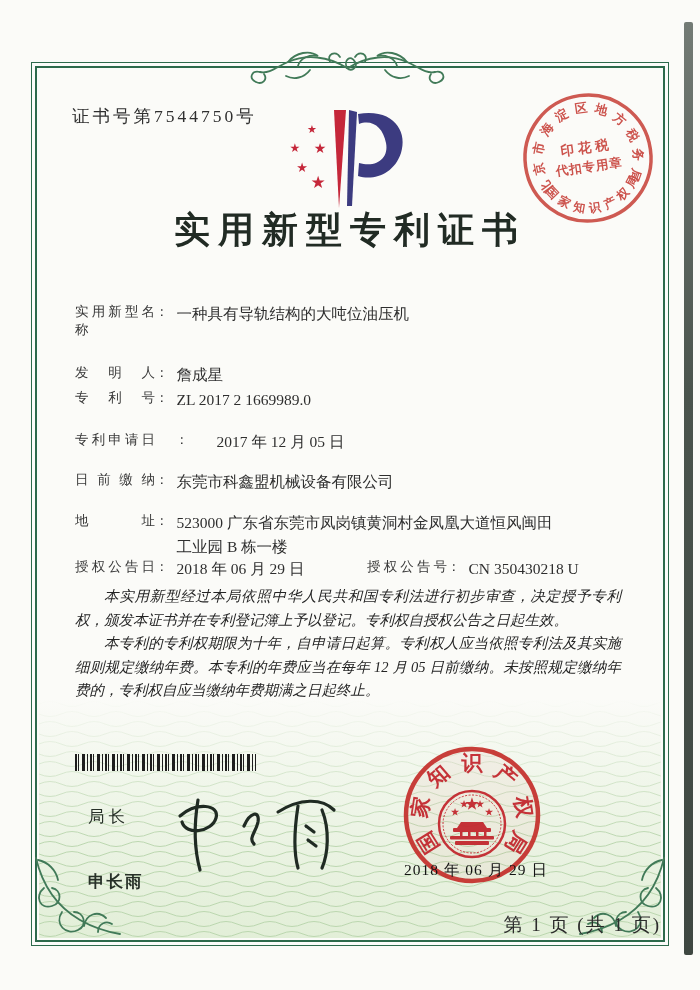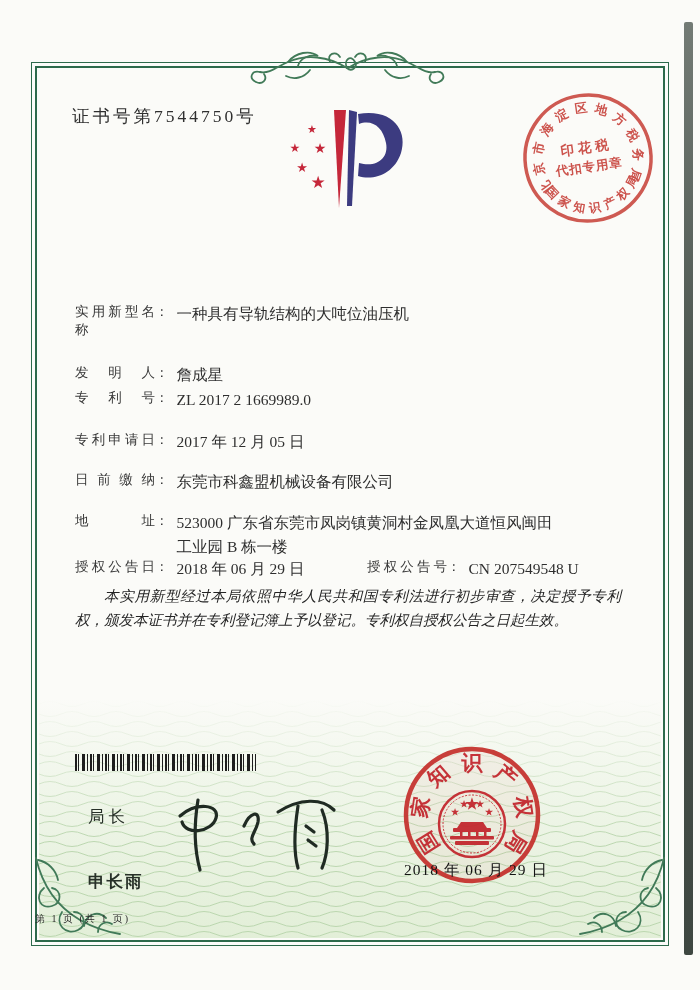--- a/index.html
+++ b/index.html
@@ -56,22 +56,22 @@
 
   .seal{position:absolute;}
   .seal text{font-family:"Liberation Serif","DejaVu Serif",serif;font-weight:700;}
   .seal-big{left:397px;top:740px;opacity:.93;}
   .seal-big text{fill:#c2242b;}
   .seal-tax{left:513px;top:83px;opacity:.88;transform:rotate(-8deg);}
   .seal-tax text{fill:#c63c35;}
 
   .seal-date{position:absolute;left:404px;top:860px;font-size:15.5px;color:#141414;letter-spacing:1px;z-index:6;}
 
-  .footer{position:absolute;left:35px;top:912px;width:626px;text-align:left;
-    font-size:10px;letter-spacing:2px;color:#2c2c2c;}
+  .footer{position:absolute;left:35px;top:912px;width:626px;text-align:right;
+    font-size:19px;letter-spacing:2px;color:#2c2c2c;}
 
   .z2{z-index:2}.z3{z-index:3}.z4{z-index:4}
 </style>
 </head>
 <body>
 
 <div class="page">
 
   <div class="scan-edge"></div>
 
@@ -151,37 +151,38 @@
     <path d="M86,8 C122,2 136,26 129,47 C122,68 102,75 86,70 L87,57 C105,62 117,52 114,37 C111,21 100,13 87,18 Z" fill="#3c3b80"></path>
     <g fill="#c5273a" font-family="'DejaVu Sans',sans-serif" text-anchor="middle">
       <text x="40" y="27" font-size="11">★</text>
       <text x="23" y="46" font-size="12">★</text>
       <text x="48" y="47" font-size="14">★</text>
       <text x="30" y="66" font-size="13">★</text>
       <text x="46" y="82" font-size="17">★</text>
     </g>
   </svg>
 
+  <div class="title z2">实用新型专利证书</div>
 
   <div class="row z2" style="top:302px;">
     <span class="flabel">实用新型名称</span>
     <span class="fcolon">：</span>
     <span class="fvalue">一种具有导轨结构的大吨位油压机</span>
   </div>
   <div class="row z2" style="top:347px;margin-top:16px;">
     <span class="flabel">发明人</span>
     <span class="fcolon">：</span>
     <span class="fvalue">詹成星</span>
   </div>
   <div class="row z2" style="top:388px;">
     <span class="flabel">专利号</span>
     <span class="fcolon">：</span>
     <span class="fvalue">ZL 2017 2 1669989.0</span>
   </div>
-  <div class="row z2" style="top:430px;">
+  <div class="row z2" style="top:430px;gap:20px;">
     <span class="flabel">专利申请日</span>
     <span class="fcolon">：</span>
     <span class="fvalue">2017 年 12 月 05 日</span>
   </div>
   <div class="row z2" style="top:470px;">
     <span class="flabel">日前缴纳</span>
     <span class="fcolon">：</span>
     <span class="fvalue">东莞市科鑫盟机械设备有限公司</span>
   </div>
   <div class="row z2" style="top:511px;">
@@ -191,25 +192,26 @@
 工业园 B 栋一楼</span>
   </div>
   <div class="row z2" style="top:557px;">
     <span class="flabel">授权公告日</span>
     <span class="fcolon">：</span>
     <span class="fvalue">2018 年 06 月 29 日</span>
   </div>
   <div class="row2 z2" style="top:557px;">
     <span class="flabel">授权公告号</span>
     <span class="fcolon">：</span>
-    <span class="fvalue">CN 207549548 U</span>
+    <span class="fvalue">CN 350430218 U</span>
   </div>
 
   <div class="paras z2">
     <p>本实用新型经过本局依照中华人民共和国专利法进行初步审查，决定授予专利权，颁发本证书并在专利登记簿上予以登记。专利权自授权公告之日起生效。</p>
+    <p>本专利的专利权期限为十年，自申请日起算。专利权人应当依照专利法及其实施细则规定缴纳年费。本专利的年费应当在每年 12 月 05 日前缴纳。未按照规定缴纳年费的，专利权自应当缴纳年费期满之日起终止。</p>
   </div>
 
   <div class="barcode z2"></div>
 
   <div class="signer-title z2">局长</div>
   <div class="signer-name z2">申长雨</div>
 
   <svg class="signature z3" width="220" height="95" viewBox="0 0 220 95">
     <path d="M28,18 C24,42 24,66 30,88"></path>
     <path d="M10,34 C26,20 50,22 46,36 C42,50 16,54 12,40"></path>

